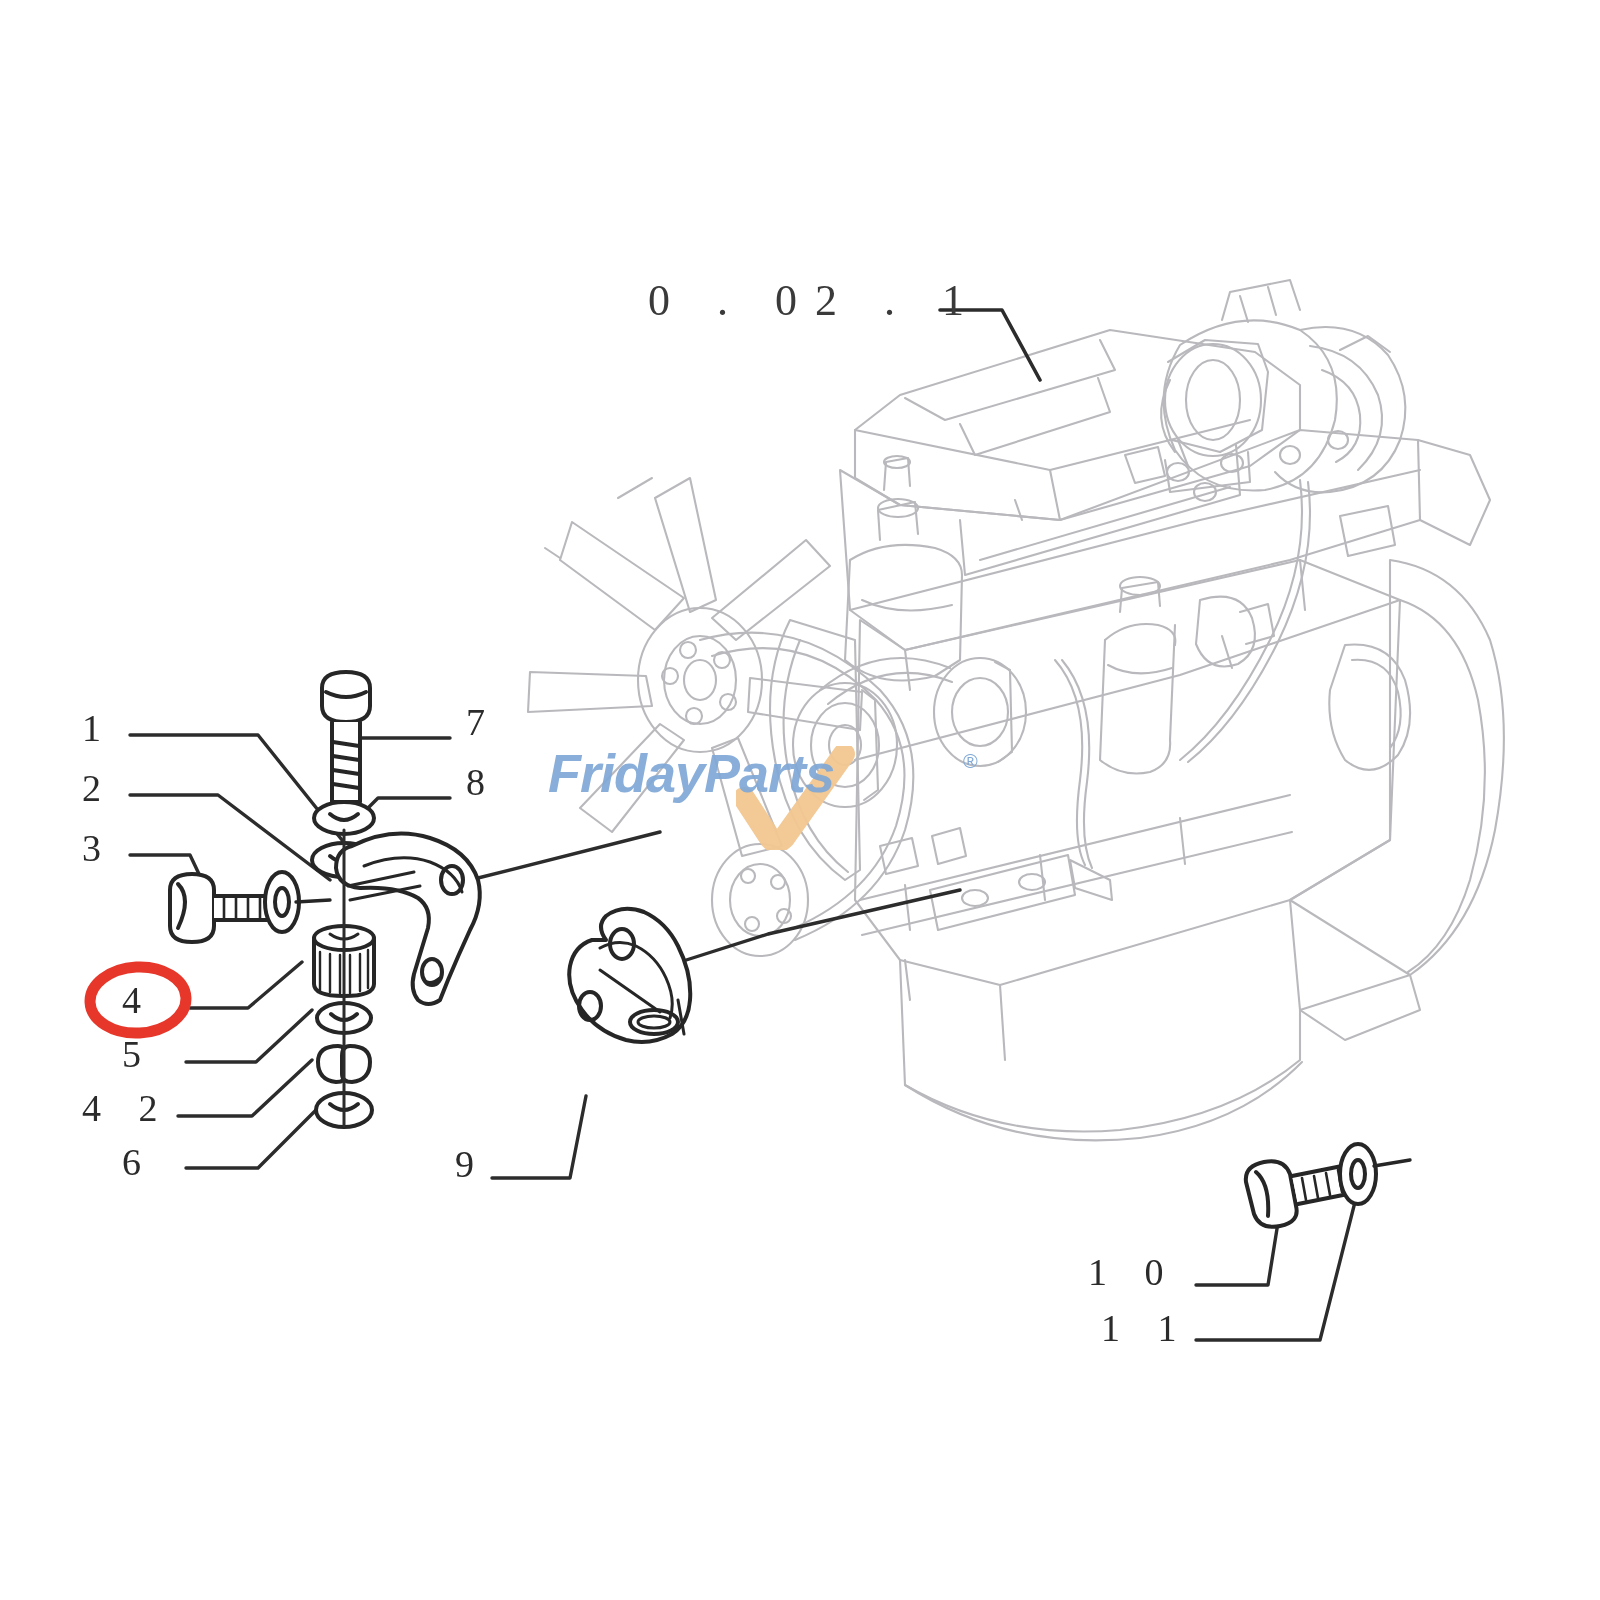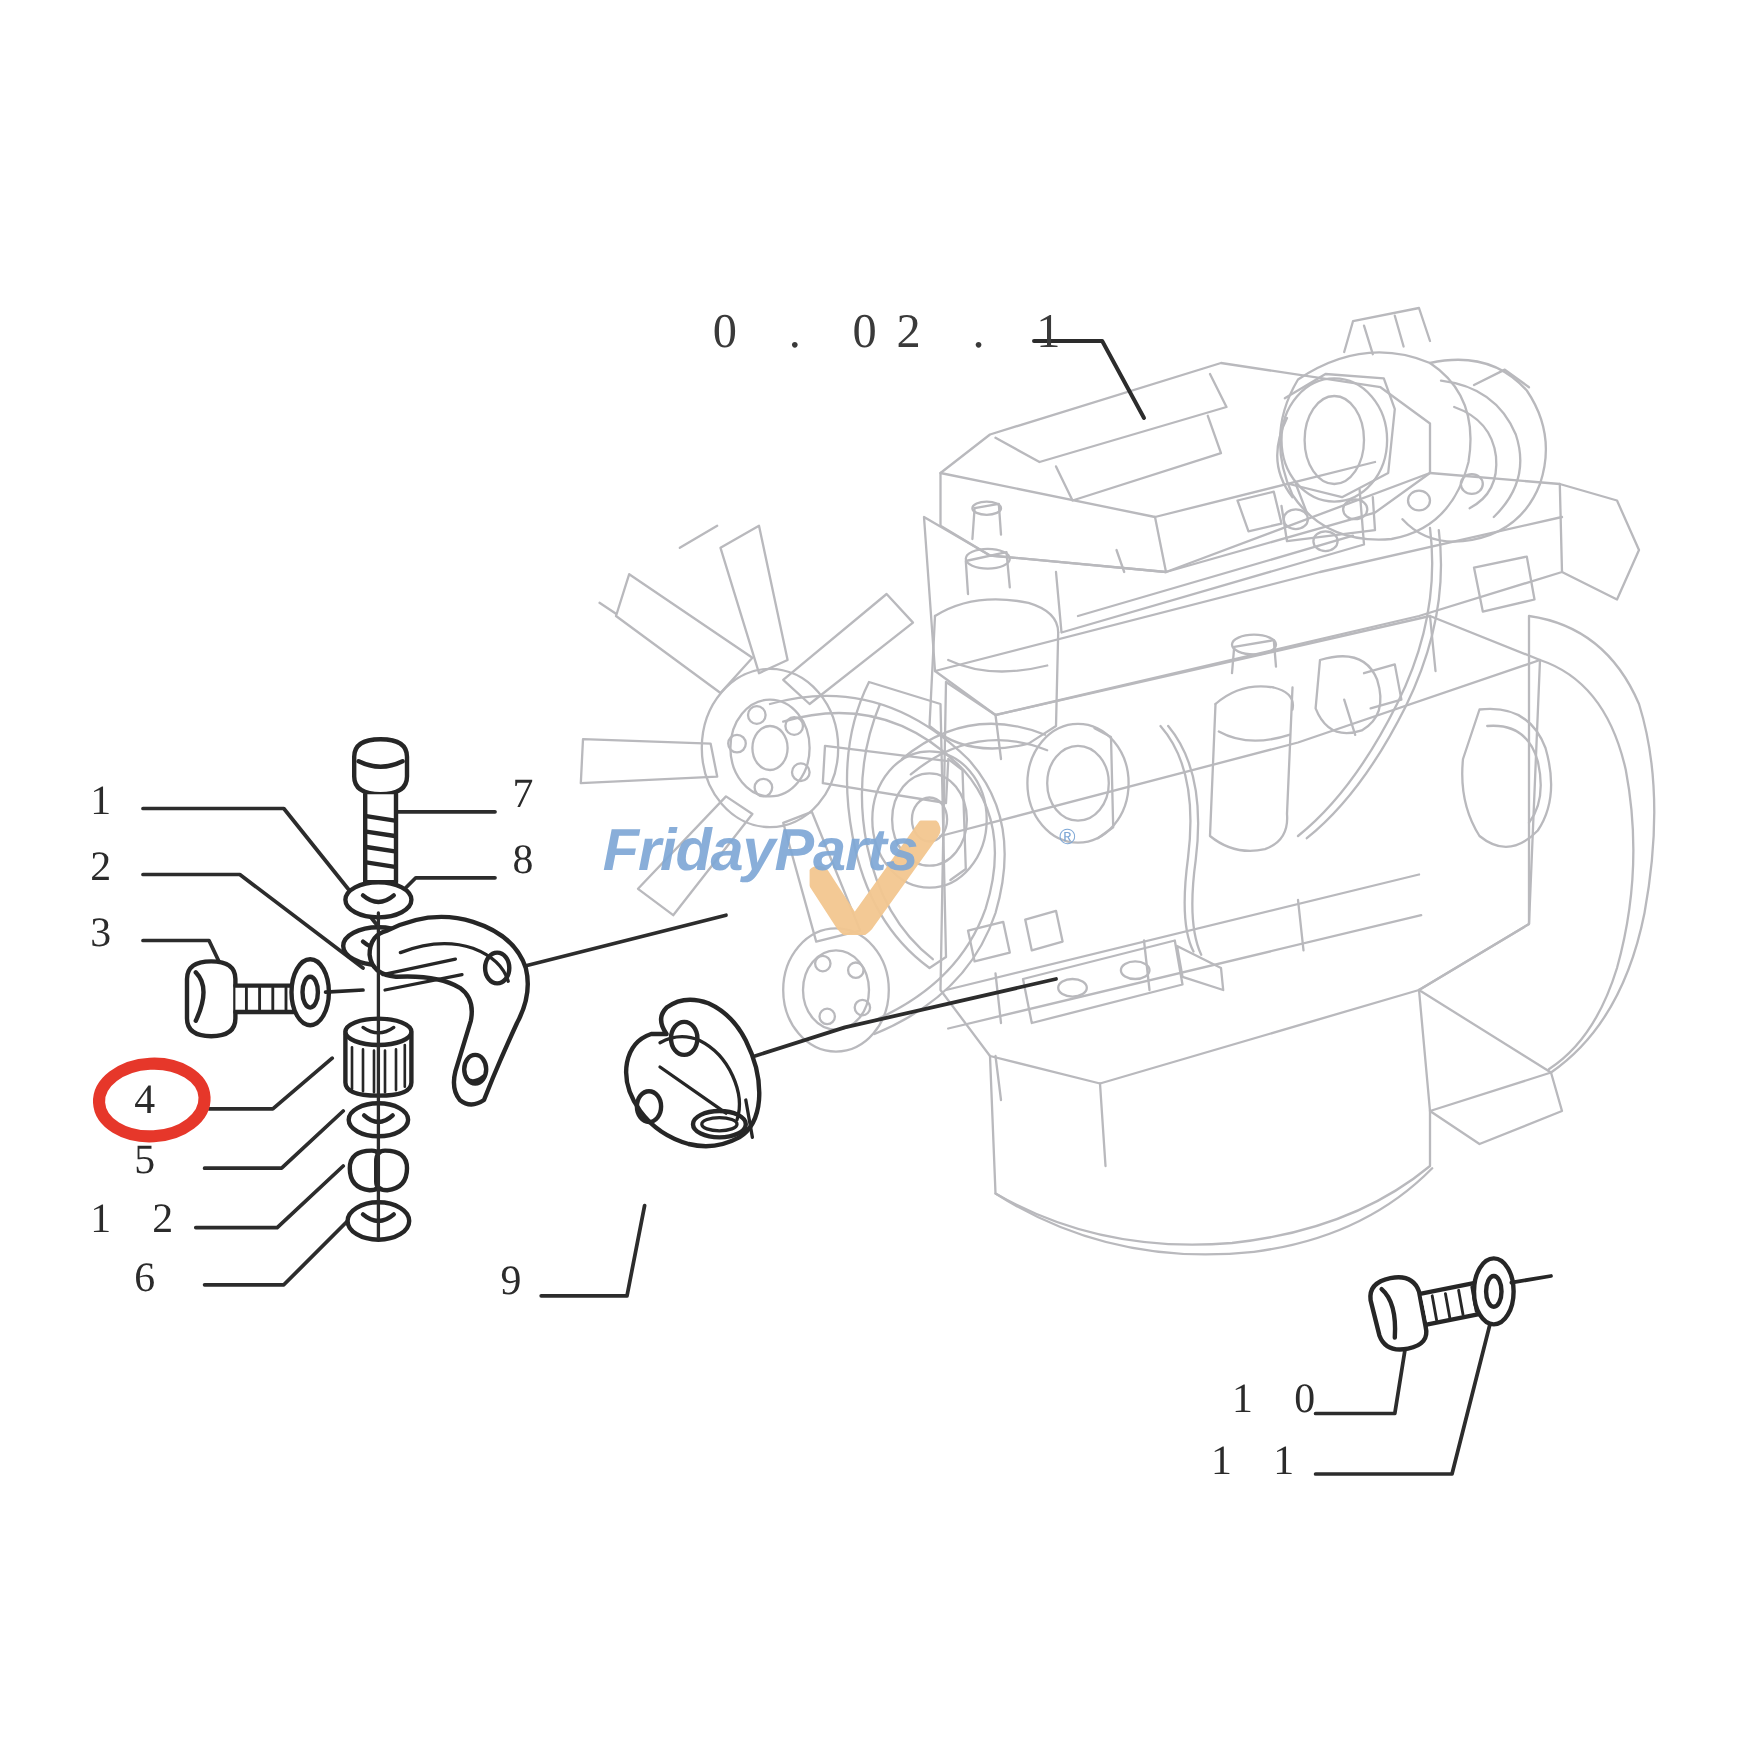--- a/index.html
+++ b/index.html
@@ -298,29 +298,29 @@
     <ellipse cx="138" cy="1000" rx="48" ry="33" stroke="#e6372a" stroke-width="11" transform="rotate(-3 138 1000)"></ellipse>
   </svg>
 
   <div class="ref" style="left:648px;top:275px;">0 . 02 . 1</div>
 
   <div class="lbl" style="left:82px;top:706px;">1</div>
   <div class="lbl" style="left:82px;top:766px;">2</div>
   <div class="lbl" style="left:82px;top:826px;">3</div>
   <div class="lbl" style="left:122px;top:978px;">4</div>
   <div class="lbl" style="left:122px;top:1032px;">5</div>
-  <div class="lbl" style="left:82px;top:1086px;">1 2</div>
+  <div class="lbl" style="left:82px;top:1086px;">4 2</div>
   <div class="lbl" style="left:122px;top:1140px;">6</div>
 
   <div class="lbl" style="left:466px;top:700px;">7</div>
   <div class="lbl" style="left:466px;top:760px;">8</div>
 
   <div class="lbl" style="left:455px;top:1142px;">9</div>
 
-  <div class="lbl" style="left:1088px;top:1250px;margin-left:32px;">1 0</div>
+  <div class="lbl" style="left:1088px;top:1250px;">1 0</div>
   <div class="lbl" style="left:1088px;top:1306px;margin-left:13px;">1 1</div>
 
   <div id="wm">
     <svg class="swoosh" width="120" height="104" viewBox="0 0 120 104">
       <path d="M8 52 L34 92 Q40 100 48 92 L108 8" fill="none" stroke="#f2c68f" stroke-width="22" stroke-linecap="round" stroke-linejoin="round" opacity="0.95"></path>
     </svg>
     <div class="wtext">FridayParts</div>
     <div class="reg">®</div>
   </div>
 

